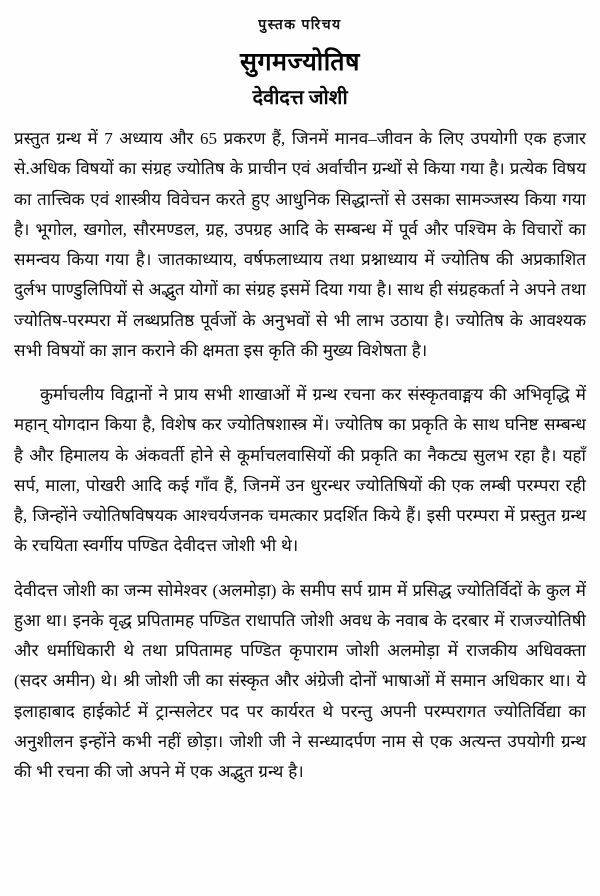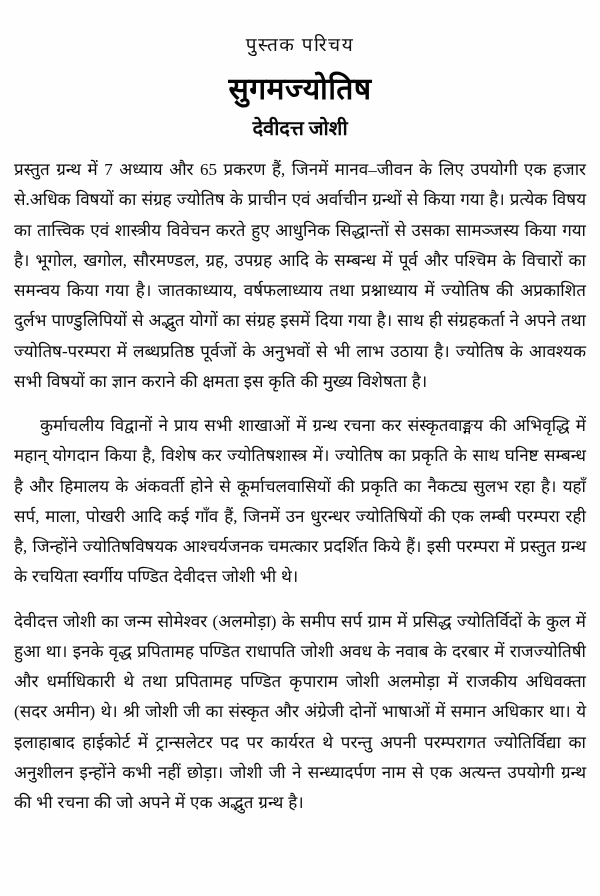--- a/index.html
+++ b/index.html
@@ -17,29 +17,29 @@
   .page {
     width: 600px;
     height: 896px;
     box-sizing: border-box;
     padding: 10px 14px 0 14px;
     position: relative;
     background: #fefefe;
   }
   .kicker {
     text-align: center;
-    font-size: 19px;
+    font-size: 14px;
     letter-spacing: 1.5px;
-    font-weight: 400;
-    margin: 21px 0 2px 0;
+    font-weight: 700;
+    margin: 4px 0 2px 0;
     color: #111;
   }
   .main-title {
     text-align: center;
-    font-size: 30px;
+    font-size: 25px;
     font-weight: 700;
     margin: 10px 0 4px 0;
     letter-spacing: 0.5px;
     color: #050505;
   }
   .author {
     text-align: center;
     font-size: 20px;
     font-weight: 700;
     margin: 6px 0 14px 0;

